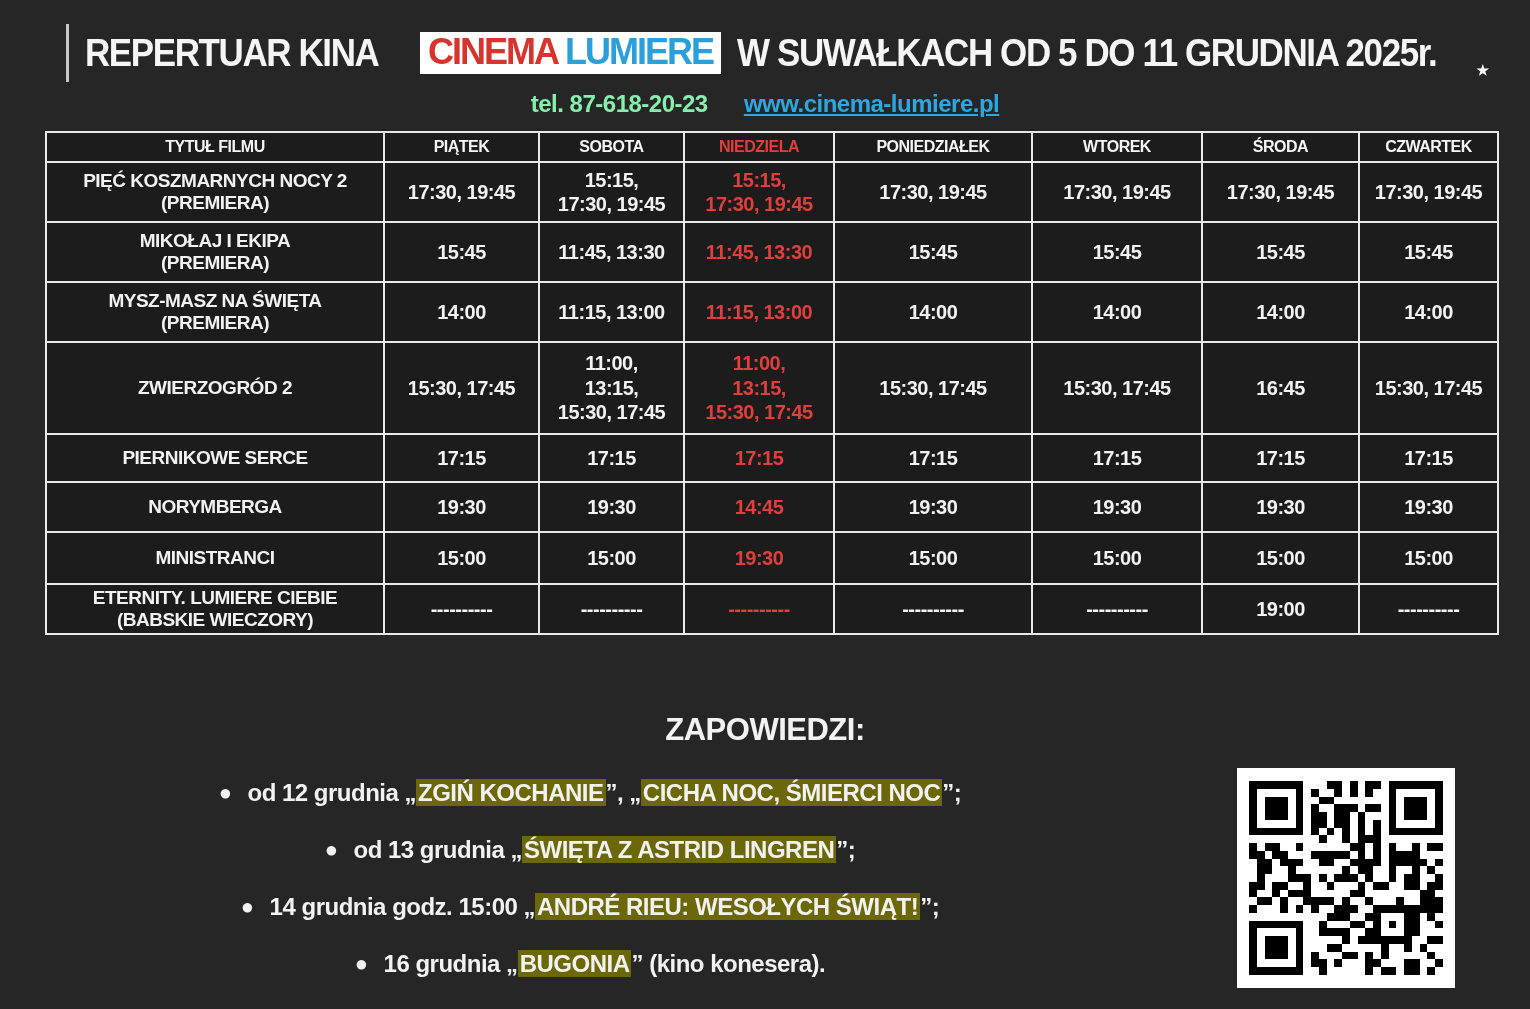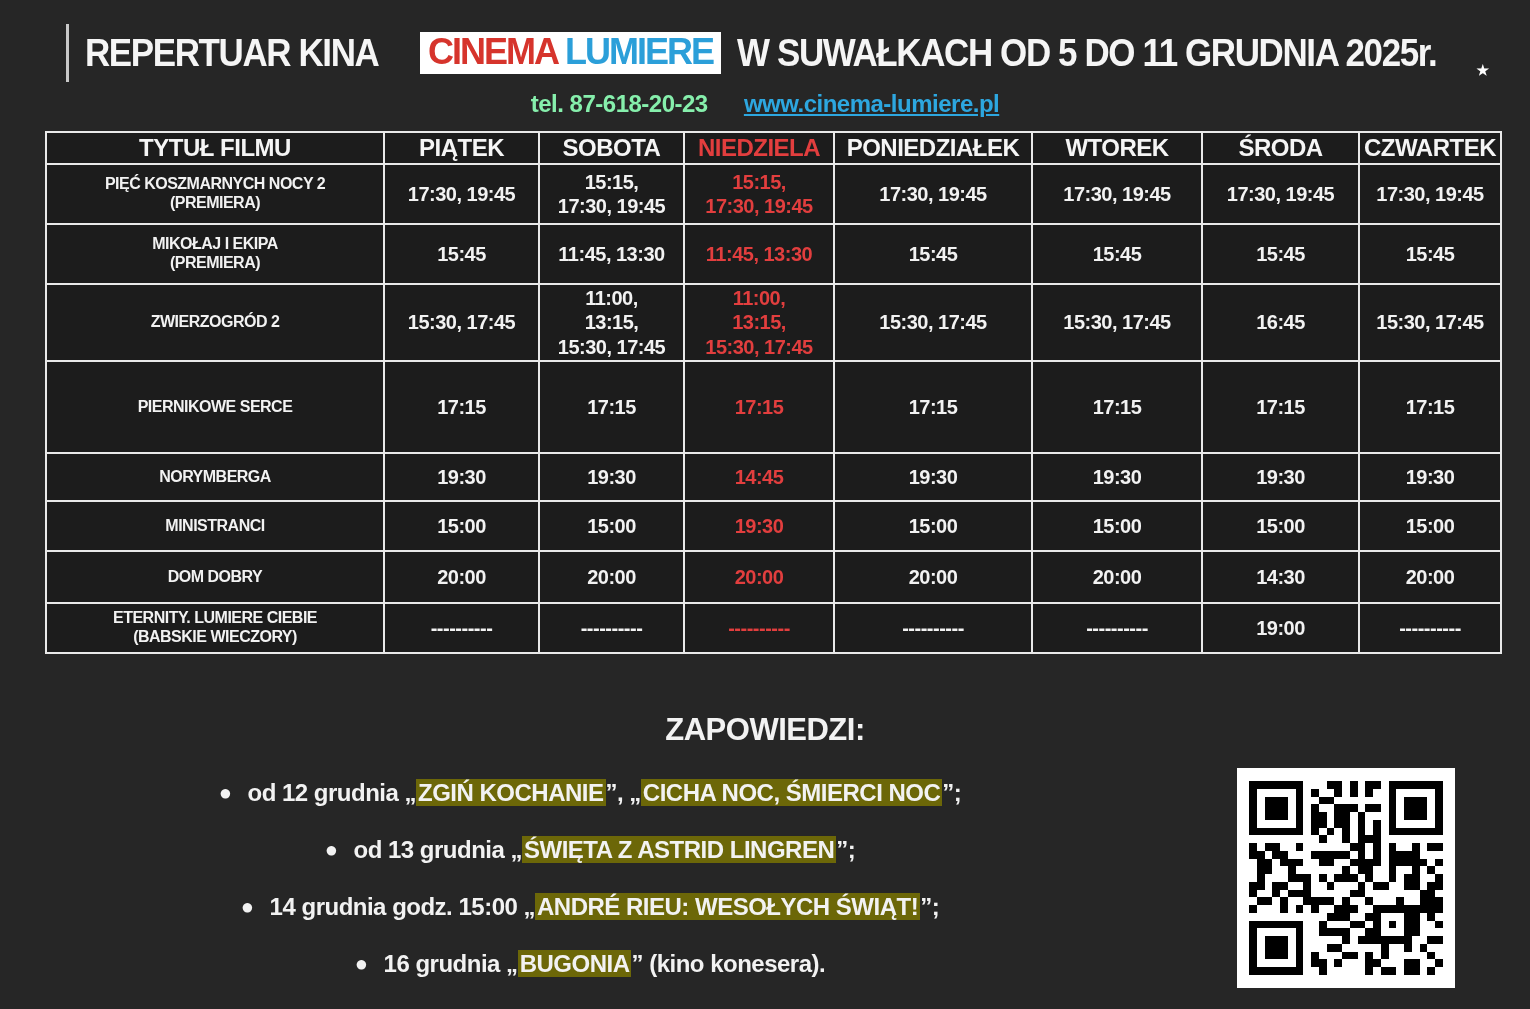--- a/index.html
+++ b/index.html
@@ -38,22 +38,22 @@
   .contact-row a{color:var(--link-blue);text-decoration:underline;cursor:pointer}
   
   table.schedule{
     position:absolute;top:131px;left:45px;border-collapse:collapse;table-layout:fixed;
   }
   .schedule th,.schedule td{
     border:2px solid var(--border-light);background:var(--cell-bg);
     text-align:center;vertical-align:middle;padding:1px 4px;
   }
   .schedule thead tr{height:30px}
-  .schedule thead th{font-size:24px;letter-spacing:-0.5px;color:#f5f5f5}
-  .schedule tbody th{font-size:16px;line-height:1.18;letter-spacing:-0.5px}
+  .schedule thead th{font-size:16px;letter-spacing:-0.5px;color:#f5f5f5}
+  .schedule tbody th{font-size:19px;line-height:1.18;letter-spacing:-0.5px}
   .schedule td{font-size:20px;line-height:1.22;white-space:pre-line;letter-spacing:-0.5px}
   .schedule .red{color:var(--accent-red)}
   .schedule tbody tr:nth-child(1){height:60px}
   .schedule tbody tr:nth-child(2){height:60px}
   .schedule tbody tr:nth-child(3){height:60px}
   .schedule tbody tr:nth-child(4){height:92px}
   .schedule tbody tr:nth-child(5){height:48px}
   .schedule tbody tr:nth-child(6){height:50px}
   .schedule tbody tr:nth-child(7){height:52px}
   .schedule tbody tr:nth-child(8){height:50px}
@@ -145,20 +145,33 @@
           <td>15:45</td>
           <td>11:45, 13:30</td>
           <td class="red">11:45, 13:30</td>
           <td>15:45</td>
           <td>15:45</td>
           <td>15:45</td>
           <td>15:45</td>
         </tr>
         <tr>
           <th>
+            <div>MYSZ-MASZ NA ŚWIĘTA</div>
+            <div>(PREMIERA)</div>
+          </th>
+          <td>14:00</td>
+          <td>11:15, 13:00</td>
+          <td class="red">11:15, 13:00</td>
+          <td>14:00</td>
+          <td>14:00</td>
+          <td>14:00</td>
+          <td>14:00</td>
+        </tr>
+        <tr>
+          <th>
             <div>ZWIERZOGRÓD 2</div>
           </th>
           <td>15:30, 17:45</td>
           <td>11:00,
 13:15,
 15:30, 17:45</td>
           <td class="red">11:00,
 13:15,
 15:30, 17:45</td>
           <td>15:30, 17:45</td>
@@ -194,32 +207,20 @@
           <th>
             <div>MINISTRANCI</div>
           </th>
           <td>15:00</td>
           <td>15:00</td>
           <td class="red">19:30</td>
           <td>15:00</td>
           <td>15:00</td>
           <td>15:00</td>
           <td>15:00</td>
-        </tr>
-        <tr>
-          <th>
-            <div>DOM DOBRY</div>
-          </th>
-          <td>20:00</td>
-          <td>20:00</td>
-          <td class="red">20:00</td>
-          <td>20:00</td>
-          <td>20:00</td>
-          <td>14:30</td>
-          <td>20:00</td>
         </tr>
         <tr>
           <th>
             <div>ETERNITY. LUMIERE CIEBIE</div>
             <div>(BABSKIE WIECZORY)</div>
           </th>
           <td>----------</td>
           <td>----------</td>
           <td class="red">----------</td>
           <td>----------</td>

